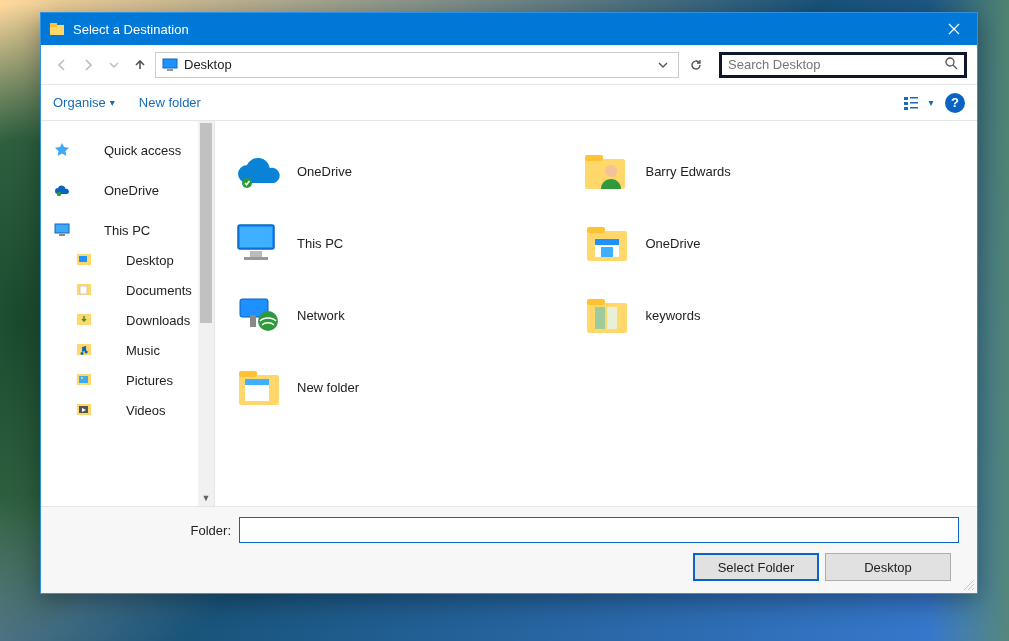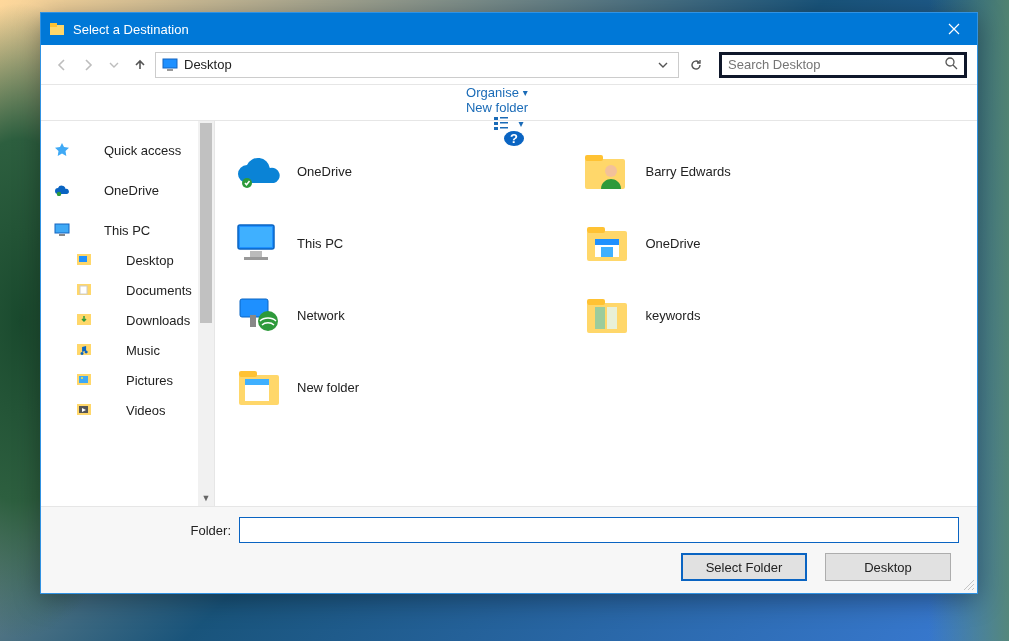--- a/index.html
+++ b/index.html
@@ -60,21 +60,20 @@
 .addrbox .drop { color:#555; width:18px; display:flex; justify-content:center; }
 .refresh { width:26px; height:26px; display:flex; align-items:center; justify-content:center; color:#555; }
 .searchbox { width: 248px; border: 3px solid #0f172a; height: 26px; display: flex; align-items: center; padding: 0 6px; margin-left: 6px; }
 .searchbox input { border: none; flex: 1; font-size: 13px; color: #555; outline: none; font-family: inherit; }
 .searchbox .sicon { color:#555; }
 .toolbar {
   height: 36px;
   display: flex; align-items: center;
   padding: 0 12px;
   border-bottom: 1px solid #e6e6e6;
-  flex-direction: column;
 }
 .toolbar .tbtn { color: #1a6bb7; font-size: 13px; margin-right: 24px; display: inline-flex; align-items: center; cursor:pointer; }
 .toolbar .tbtn .caret { margin-left: 4px; font-size: 10px; }
 .toolbar .spacer { flex: 1; }
 .toolbar .viewbtn { width: 32px; height: 24px; display:flex; align-items:center; justify-content:center; color:#1a6bb7; }
 .toolbar .help { width: 20px; height: 20px; border-radius: 50%; background:#0a64c2; color:#fff; display:flex; align-items:center; justify-content:center; font-size:13px; font-weight:bold; margin-left:10px; }
 .body { flex: 1; display: flex; min-height: 0; }
 .sidewrap { position: relative; width: 174px; border-right: 1px solid #e6e6e6; }
 .sidebar { height: 100%; overflow: hidden; padding-top: 14px; }
 .sidebar .node { display: flex; align-items: center; height: 30px; padding-left: 12px; color:#222; cursor:pointer;gap:27px; }
@@ -90,21 +89,21 @@
 .item .iicon { width: 52px; height: 52px; display:flex; align-items:center; justify-content:center; }
 .item .ilabel { font-size: 13px; color:#222; }
 .footer {
   border-top: 1px solid #e6e6e6;
   background: #f7f7f7;
   padding: 10px 18px 12px;
 }
 .footer .row1 { display:flex; align-items:center; margin-bottom: 10px; }
 .footer .row1 label { width: 180px; text-align:right; padding-right: 8px; font-size:13px; color:#222; }
 .footer .row1 .folderin { flex:1; height:26px; border:1px solid #0a64c2; padding:0 6px; font-size:13px; outline:none; font-family: inherit; }
-.footer .row2 { display:flex; justify-content:flex-end; gap:18px; padding-right: 8px; }
+.footer .row2 { display:flex; justify-content:flex-end; gap:6px; padding-right: 8px; }
 .footer .btn { width: 126px; height: 28px; border:1px solid #adadad; background:#e1e1e1; font-size:13px; color:#222; cursor:pointer; font-family: inherit; }
 .footer .btn.primary { border:2px solid #0a64c2; background:#e1e1e1; }
 .resize-grip { position:absolute; right:2px; bottom:2px; width:12px; height:12px; opacity:.3; }
 </style>
 </head>
 <body>
 
 <div class="window">
   <div class="titlebar">
     <span class="icon">

